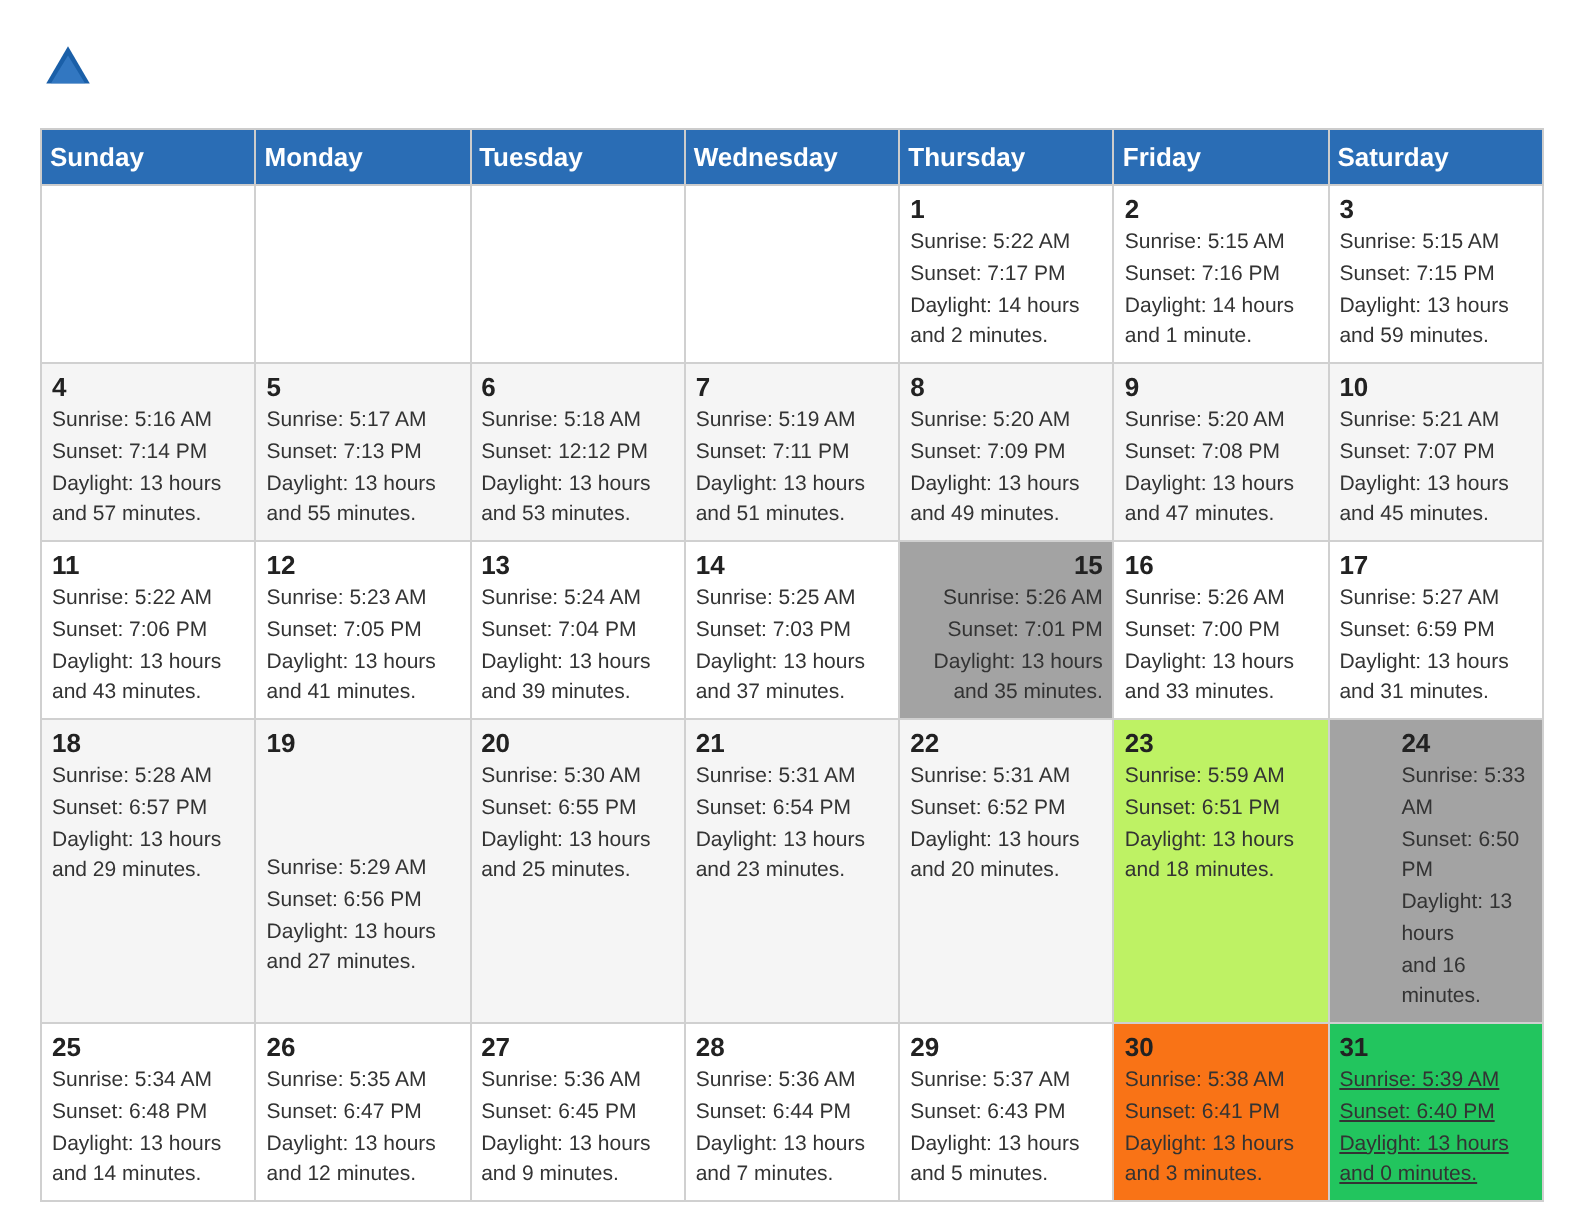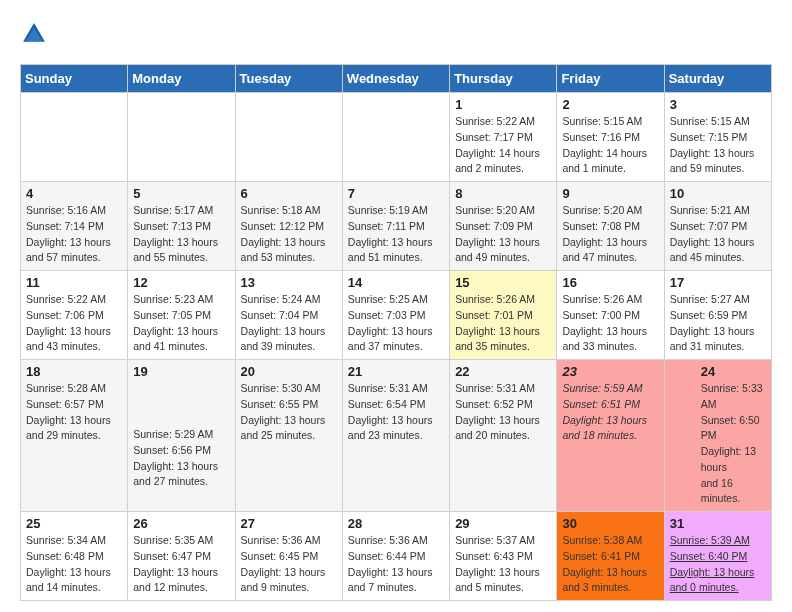--- a/index.html
+++ b/index.html
@@ -222,21 +222,21 @@
 Daylight: 13 hours
 and 39 minutes.</div>
         </td>
         <td style="background: rgb(255, 255, 255);">
           <span class="day-number">14</span>
           <div class="day-info" style="white-space: pre-line;">Sunrise: 5:25 AM
 Sunset: 7:03 PM
 Daylight: 13 hours
 and 37 minutes.</div>
         </td>
-        <td style="background: #fef9c3;">
+        <td style="background: #a3a3a3; text-align: right;">
           <span class="day-number">15</span>
           <div class="day-info" style="white-space: pre-line;">Sunrise: 5:26 AM
 Sunset: 7:01 PM
 Daylight: 13 hours
 and 35 minutes.</div>
         </td>
         <td style="background: rgb(255, 255, 255);">
           <span class="day-number">16</span>
           <div class="day-info" style="white-space: pre-line;">Sunrise: 5:26 AM
 Sunset: 7:00 PM
@@ -280,28 +280,28 @@
 Daylight: 13 hours
 and 23 minutes.</div>
         </td>
         <td style="background: rgb(245, 245, 245); margin-top: 25px;">
           <span class="day-number">22</span>
           <div class="day-info" style="white-space: pre-line;">Sunrise: 5:31 AM
 Sunset: 6:52 PM
 Daylight: 13 hours
 and 20 minutes.</div>
         </td>
-        <td style="background: #fca5a5; font-style: italic;">
+        <td style="background: #bef264;">
           <span class="day-number">23</span>
           <div class="day-info" style="white-space: pre-line;">Sunrise: 5:59 AM
 Sunset: 6:51 PM
 Daylight: 13 hours
 and 18 minutes.</div>
         </td>
-        <td style="background: #fca5a5; padding-left: 36px;">
+        <td style="background: #a3a3a3; padding-left: 36px;">
           <span class="day-number">24</span>
           <div class="day-info" style="white-space: pre-line;">Sunrise: 5:33 AM
 Sunset: 6:50 PM
 Daylight: 13 hours
 and 16 minutes.</div>
         </td>
       </tr>
       <tr>
         <td style="background: rgb(255, 255, 255);">
           <span class="day-number">25</span>
@@ -338,21 +338,21 @@
 Daylight: 13 hours
 and 5 minutes.</div>
         </td>
         <td style="background: #f97316;">
           <span class="day-number">30</span>
           <div class="day-info" style="white-space: pre-line;">Sunrise: 5:38 AM
 Sunset: 6:41 PM
 Daylight: 13 hours
 and 3 minutes.</div>
         </td>
-        <td style="background: #f0abfc;">
+        <td style="background: #22c55e;">
           <span class="day-number">31</span>
           <div class="day-info" style="white-space: pre-line; text-decoration: underline;">Sunrise: 5:39 AM
 Sunset: 6:40 PM
 Daylight: 13 hours
 and 0 minutes.</div>
         </td>
       </tr>
     </tbody>
 </table>
 

